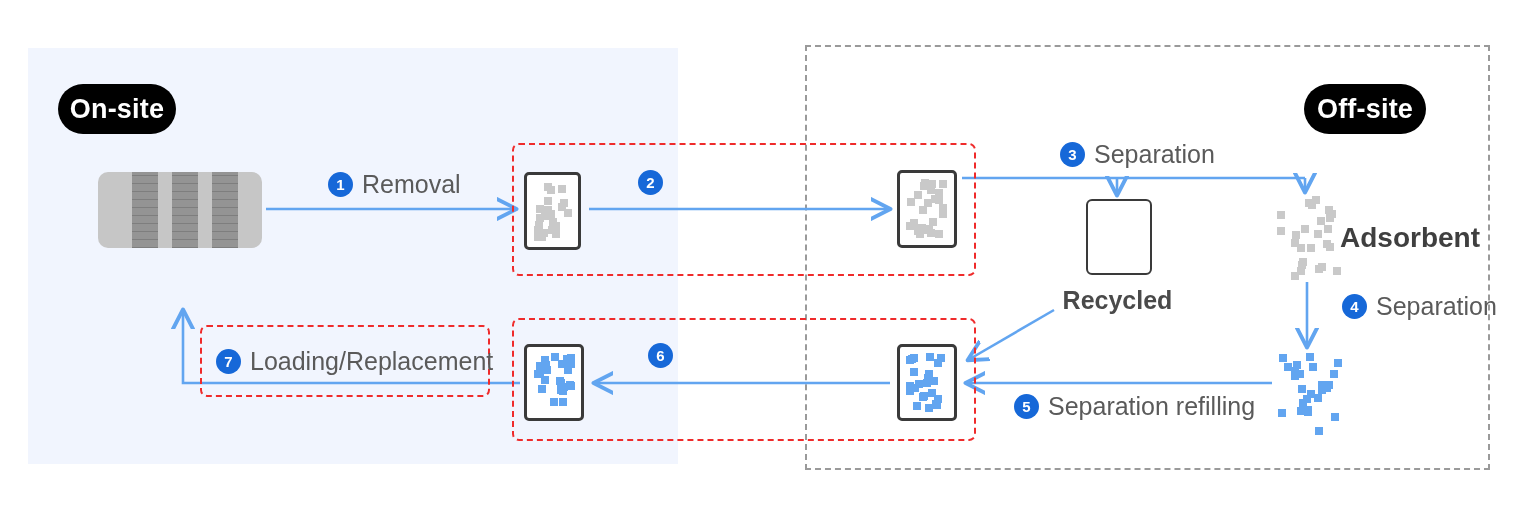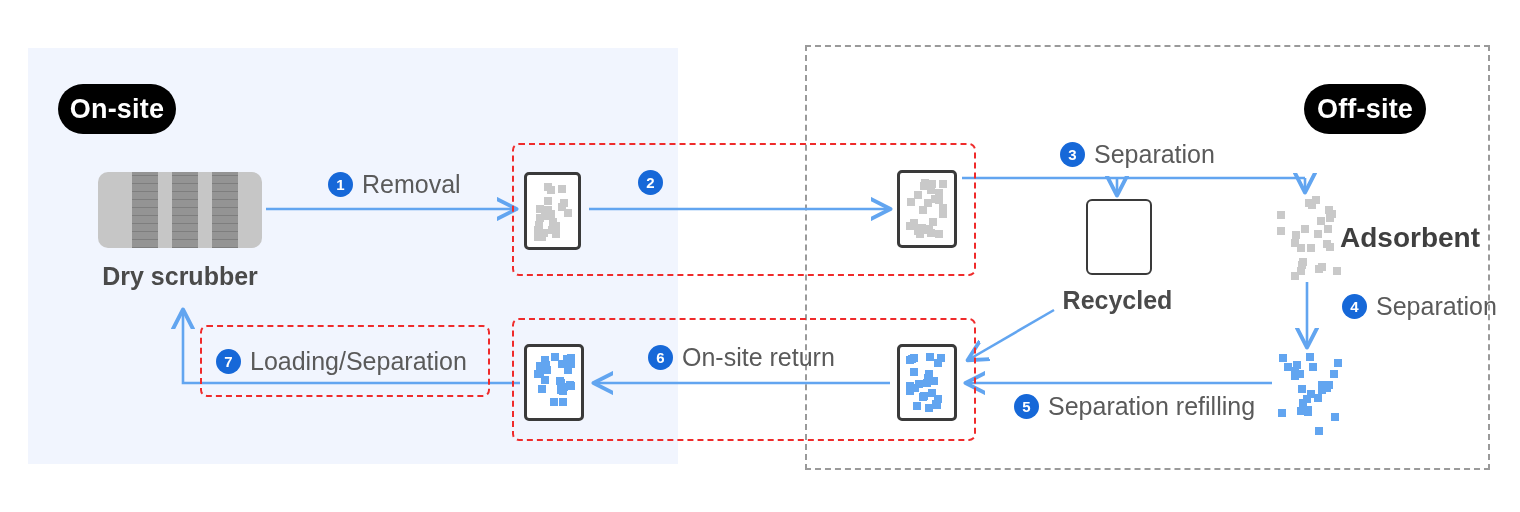--- a/index.html
+++ b/index.html
@@ -108,36 +108,35 @@
   </svg>
 
   <div class="abs pill" id="pill-offsite">Off-site</div>
   <div class="abs pill" id="pill-onsite">On-site</div>
 
   <div class="abs redbox" id="redbox-transfer"></div>
   <div class="abs redbox" id="redbox-return"></div>
   <div class="abs redbox" id="redbox-loading">
     <div id="step7-inner">
       <span class="badge">7</span>
-      <span class="steptxt">Loading/Separation</span>
+      <span class="steptxt">Loading/Replacement</span>
     </div>
   </div>
 
   <div class="abs" id="dry-scrubber">
     <div class="ds-band" style="left:34px;">
         <div class="ds-chev"></div>
       </div>
     <div class="ds-band" style="left:74px;">
         <div class="ds-chev"></div>
       </div>
     <div class="ds-band" style="left:114px;">
         <div class="ds-chev"></div>
       </div>
   </div>
-  <div class="abs" id="dry-scrubber-label">Dry scrubber</div>
 
   <div class="cart" id="cart-1">
       <div class="dot g" style="left: 12.9px; top: 54.3px;"></div>
       <div class="dot g" style="left: 25.2px; top: 55.1px;"></div>
       <div class="dot g" style="left: 6.6px; top: 51.2px;"></div>
       <div class="dot g" style="left: 16.9px; top: 7.9px;"></div>
       <div class="dot g" style="left: 7.3px; top: 58.1px;"></div>
       <div class="dot g" style="left: 37.1px; top: 33.7px;"></div>
       <div class="dot g" style="left: 19.9px; top: 34.6px;"></div>
       <div class="dot g" style="left: 25px; top: 47px;"></div>
@@ -309,16 +308,15 @@
   <div class="steplab" id="step4">
     <span class="badge">4</span>
     <span class="steptxt">Separation</span>
   </div>
   <div class="steplab" id="step5">
     <span class="badge">5</span>
     <span class="steptxt">Separation refilling</span>
   </div>
   <div class="steplab" id="step6">
     <span class="badge">6</span>
-    <span class="steptxt">On-site return</span>
   </div>
 
 </div>
 
 </body></html>

